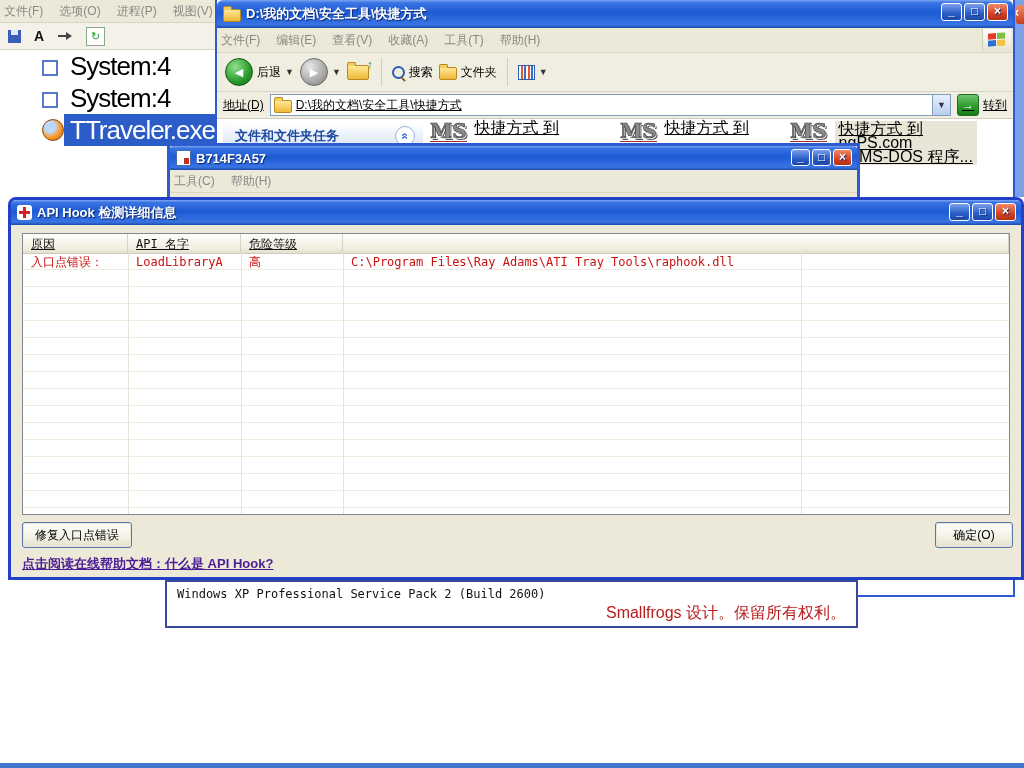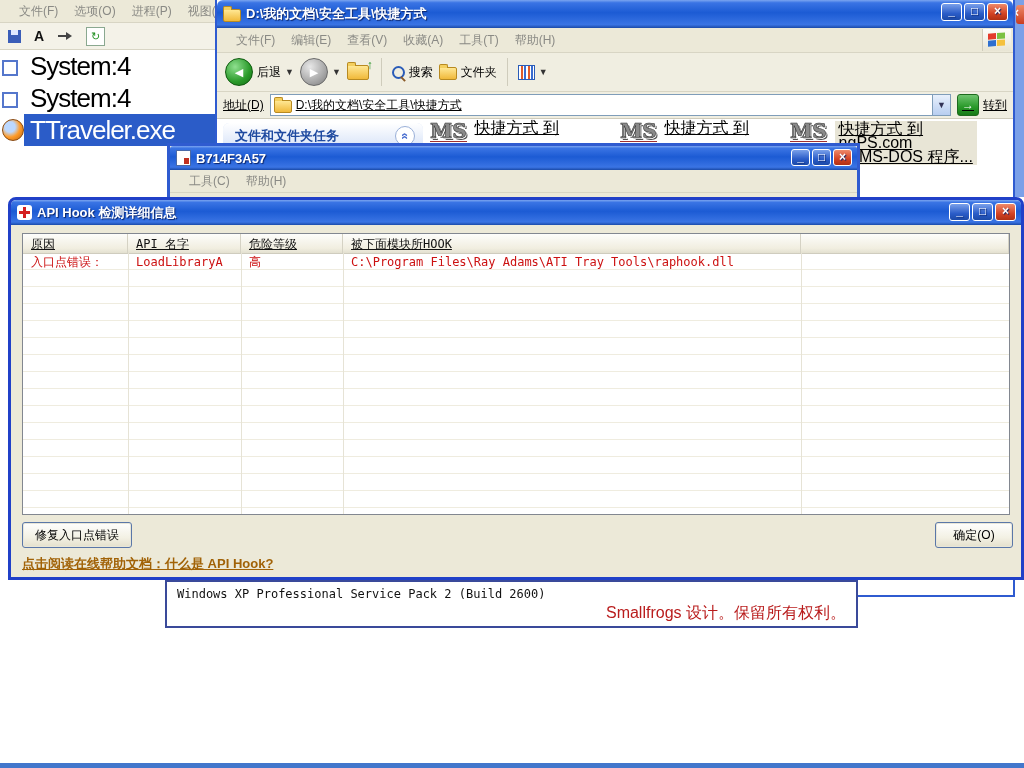--- a/index.html
+++ b/index.html
@@ -10,21 +10,21 @@
   .window{position:absolute;box-sizing:border-box;}
   .titlebar{position:relative;display:flex;align-items:center;gap:5px;padding:0 6px;
     background:linear-gradient(180deg,#7ba5f0 0%,#3a74e4 10%,#1c5bd4 45%,#3a74e4 88%,#1a4aa8 100%);
     color:#fff;font-weight:bold;font-size:13px;white-space:nowrap;overflow:hidden;
     text-shadow:1px 1px 1px #0a246a;border-radius:6px 6px 0 0;}
   .tb-buttons{position:absolute;right:5px;top:3px;display:flex;gap:2px;}
   .tb-btn{width:21px;height:18px;box-sizing:border-box;border:1px solid #fff;border-radius:3px;
     color:#fff;font-size:12px;line-height:15px;text-align:center;font-weight:bold;
     background:linear-gradient(180deg,#7aa0ea,#2a5cc8 60%,#1c4aa8);}
   .tb-btn.close{background:linear-gradient(180deg,#ee8a6a,#d44324 60%,#b03014);}
-  .menubar{display:flex;align-items:center;gap:16px;background:#ece9d8;padding:0 19px;
+  .menubar{display:flex;align-items:center;gap:16px;background:#ece9d8;padding:0 4px;
     border-bottom:1px solid #d8d5c4;}
   .menubar .menu-item{color:#8a8a85;font-size:12px;white-space:nowrap;}
 
   .xp-btn{box-sizing:border-box;border:1px solid #5a77a8;border-radius:3px;
     background:linear-gradient(180deg,#fefefe,#f3f1e4 60%,#e4e0cc);
     font-size:12px;color:#000;display:flex;align-items:center;justify-content:center;
     box-shadow:0 0 0 1px #e8e6d8 inset;}
 
   
   .folder-icon{display:inline-block;width:16px;height:11px;background:linear-gradient(180deg,#ffe793,#f0b93a);
@@ -71,21 +71,21 @@
   .tcp-toolbar{height:26px;display:flex;align-items:center;gap:13px;padding:0 8px;background:#f4f2e8;
     border-bottom:1px solid #d8d5c4;}
   .tb-save{width:13px;height:13px;background:#3a5db8;position:relative;}
   .tb-save::after{content:"";position:absolute;left:3px;top:0;width:7px;height:5px;background:#dfe8ff;}
   .tb-A{font-weight:bold;font-size:14px;color:#111;}
   .tb-refresh{width:17px;height:17px;border:1px solid #8aa890;color:#1f8f1f;font-size:11px;
     display:flex;align-items:center;justify-content:center;background:#fff;}
   .tcp-header{height:26px;display:flex;align-items:flex-start;gap:8px;padding:2px 0 0 6px;
     background:#f7f6f1;border-bottom:1px solid #cfcdbf;font-size:20px;color:#222;}
   .sort-arrow{font-size:10px;color:#999;margin-top:2px;}
-  .tcp-row{height:32px;display:flex;align-items:center;font-size:26px;padding-left:2px;white-space:nowrap;}
+  .tcp-row{height:32px;display:flex;align-items:center;font-size:26px;padding-left:2px;white-space:nowrap;margin-left:40px;}
   .tcp-row .rowtext{margin-left:12px;letter-spacing:-1px;}
   .tcp-row.selected{background:linear-gradient(90deg,transparent 0 24px,#2b5cc8 24px 100%);color:#fff;}
   .tcp-row.selected .rowtext{margin-left:6px;}
 
   
   .explorer{left:215px;top:0;width:800px;height:597px;background:#fff;z-index:2;
     border:2px solid #2f5bd0;border-top:none;}
   .explorer .titlebar{height:28px;}
   .explorer .menubar{height:24px;position:relative;}
   .menu-logo-box{position:absolute;right:2px;top:1px;width:28px;height:22px;display:flex;align-items:center;
@@ -137,21 +137,21 @@
     white-space:nowrap;overflow:hidden;text-decoration:underline;}
   .grid-row{display:flex;height:17px;font-size:12px;color:#cc1111;line-height:16px;}
   .grid-row .cell{box-sizing:border-box;padding-left:8px;white-space:nowrap;overflow:hidden;}
   .c0{width:105px;flex:none;}.c1{width:113px;flex:none;}.c2{width:102px;flex:none;}
   .c3{width:458px;flex:none;}.c4{flex:1;}
   .grid-lines{position:absolute;left:0;right:0;top:19px;bottom:0;
     background:repeating-linear-gradient(180deg,transparent 0 16px,#efecdf 16px 17px);}
   .col-sep{position:absolute;top:19px;bottom:0;width:1px;background:#e6e3d6;}
   .fix-btn{position:absolute;left:11px;top:297px;width:110px;height:26px;}
   .ok-btn{position:absolute;left:924px;top:297px;width:78px;height:26px;}
-  .help-link{position:absolute;left:11px;top:330px;color:#a16207;font-weight:bold;font-size:13px;
+  .help-link{position:absolute;left:11px;top:330px;color:#4c1d95;font-weight:bold;font-size:13px;
     text-decoration:underline;white-space:nowrap;}
 
   
   .footer-box{position:absolute;left:165px;top:580px;width:693px;height:48px;background:#fff;
     border:2px solid #3a4a9a;box-sizing:border-box;z-index:4;}
   .os-info{position:absolute;left:10px;top:5px;font-family:"DejaVu Sans Mono","Liberation Mono",monospace;
     font-size:12px;color:#111;}
   .app-name{position:absolute;right:10px;top:4px;font-family:"DejaVu Sans Mono","Liberation Mono",monospace;
     font-weight:bold;font-size:13px;color:#1a2faa;}
   .copyright{position:absolute;right:10px;top:21px;font-size:16px;color:#b91c1c;}
@@ -324,21 +324,20 @@
       <span class="tb-btn">□</span>
       <span class="tb-btn close">×</span>
     </span>
   </div>
   <div class="dialog-client">
     <div class="grid-table">
       <div class="grid-header">
         <span class="cell c0">原因</span>
         <span class="cell c1">API 名字</span>
         <span class="cell c2">危险等级</span>
-        <span class="cell c3">被下面模块所HOOK</span>
         <span class="cell c4"></span>
       </div>
       <div class="grid-lines"></div>
       <div class="grid-row">
         <span class="cell c0">入口点错误：</span>
         <span class="cell c1">LoadLibraryA</span>
         <span class="cell c2">高</span>
         <span class="cell c3">C:\Program Files\Ray Adams\ATI Tray Tools\raphook.dll</span>
         <span class="cell c4"></span>
       </div>

